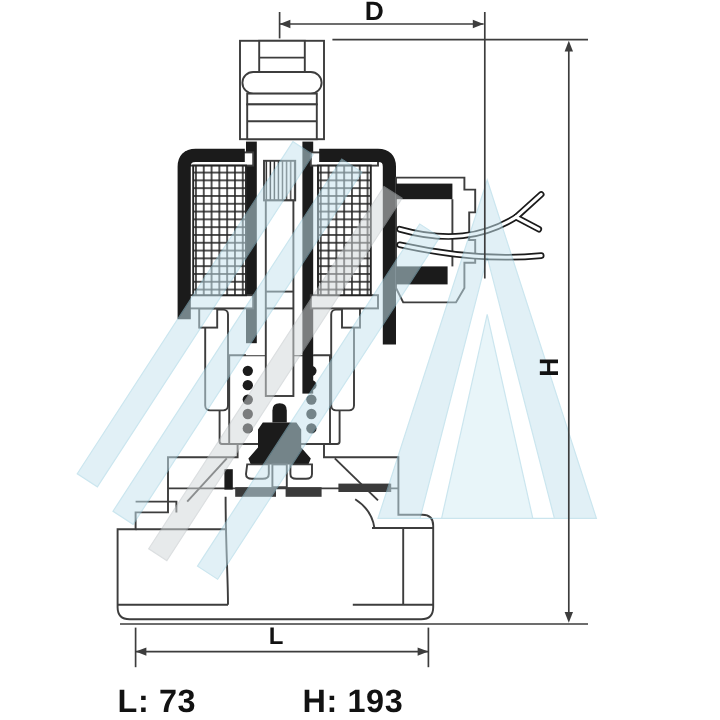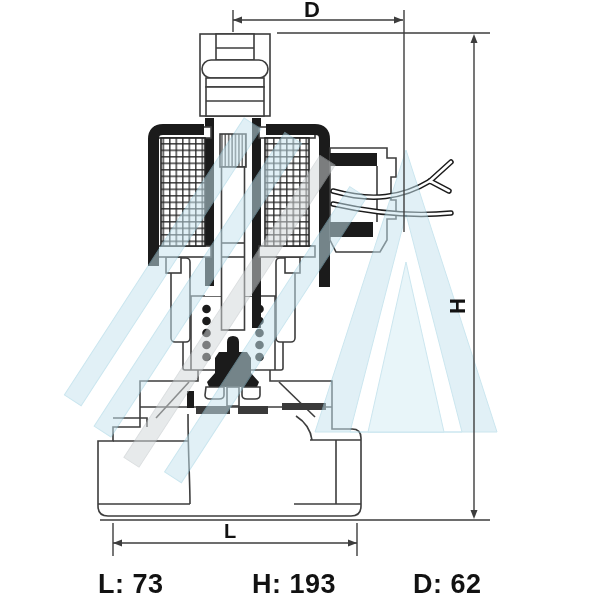--- a/index.html
+++ b/index.html
@@ -199,15 +199,14 @@
   <div class="lbl dimlbl" style="left:304px;top:-1px;">D</div>
 
   <div class="lbl dimlbl rot90" style="left:450px;top:295px;">H</div>
 
   <div class="lbl dimlbl" style="left:224px;top:521px;font-size:20px;">L</div>
 
   <div class="lbl spec" style="left:98px;top:571px;">L: 73</div>
 
   <div class="lbl spec" style="left:252px;top:571px;">H: 193</div>
 
-  <div class="lbl spec" style="left:413px;top:571px;">D: 62</div>
 
 </div>
 
 </body></html>

